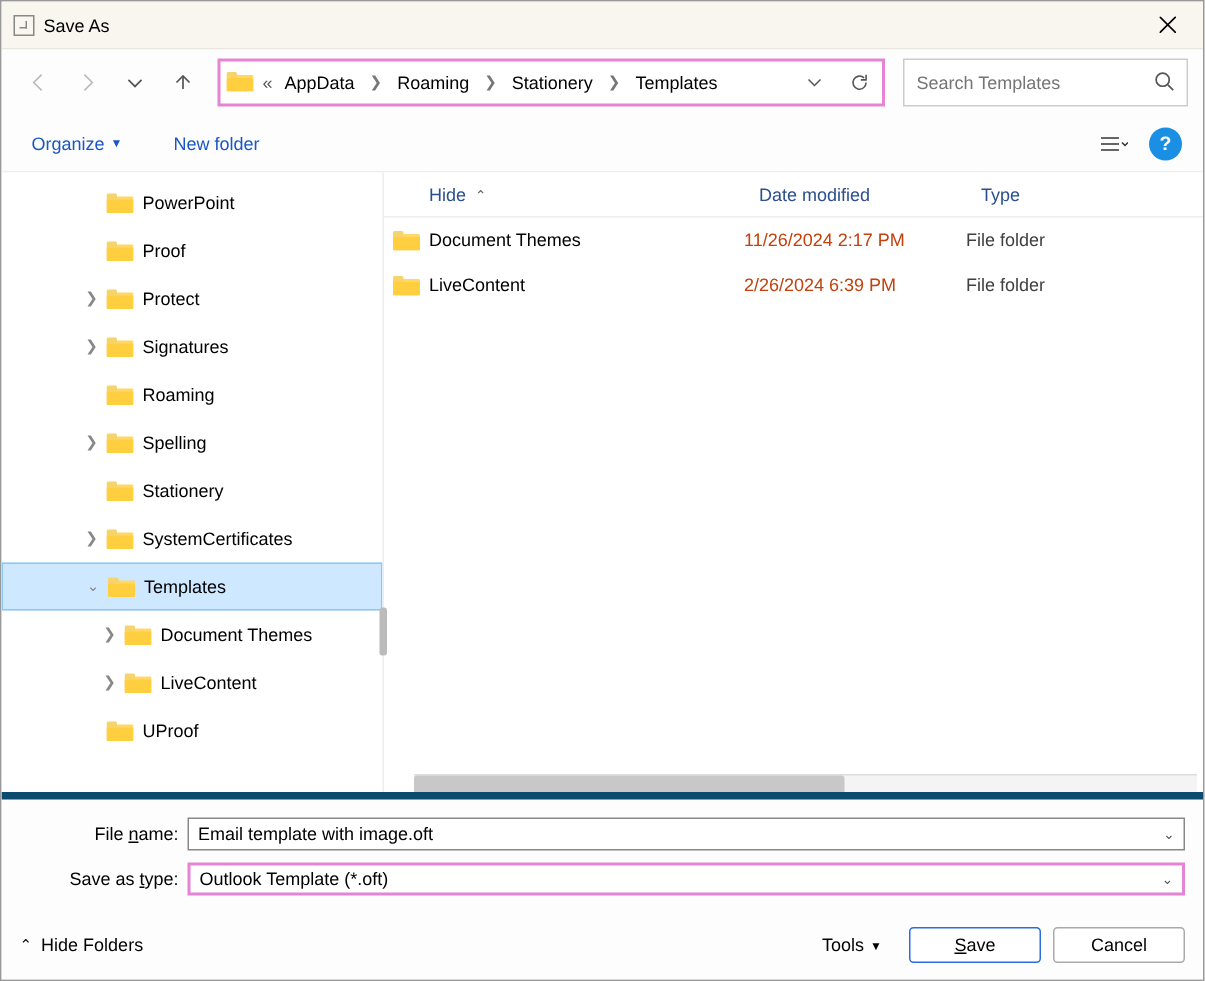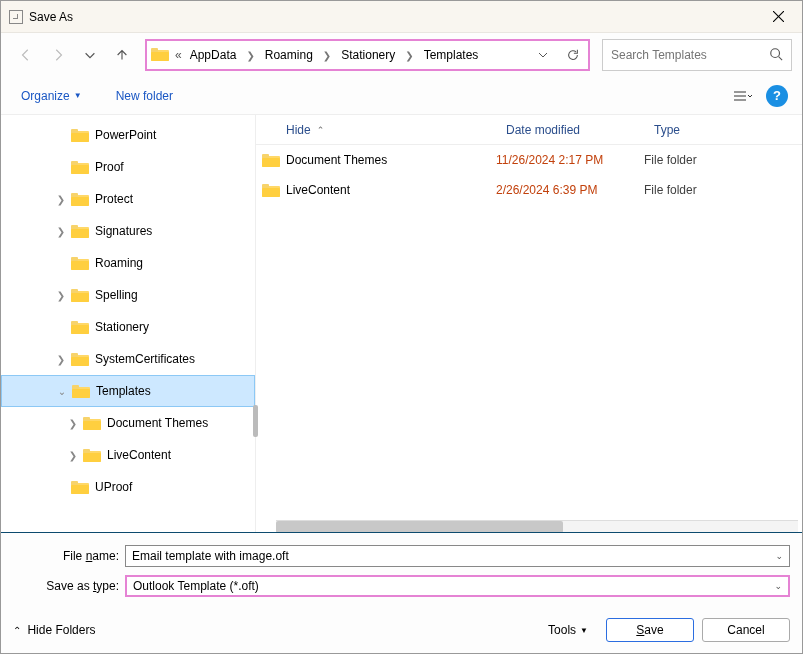--- a/index.html
+++ b/index.html
@@ -73,21 +73,21 @@
 
 .lrow { height:30px; display:flex; align-items:center;}
 .lrow .ic { width:30px; display:flex; justify-content:flex-end; padding-right:6px;}
 .lrow .rn { flex:0 0 210px;}
 .lrow .rd { flex:0 0 148px; color:#c2410c;}
 .lrow .rt { flex:1; color:#404040;}
 .list-scroll-bottom { margin-top:auto; height:12px; border-top:1px solid #ddd; background:#f4f4f4; margin-left:20px; margin-right:4px; position:relative;}
 .list-scroll-bottom::before{content:"";position:absolute;left:0;top:0;height:12px;width:55%;background:#c8c8c8;border-radius:2px;}
 
 
-.formarea { padding: 10px 12px 4px; background:#fdfdfd; border-top:1px solid #0c4a6e;}
+.formarea { padding: 10px 12px 4px; background:#fdfdfd; border-top:5px solid #0c4a6e;}
 .frow { display:flex; align-items:center; height:26px; margin-bottom:4px;}
 .frow .flabel { width:112px; text-align:right; padding-right:6px;}
 .frow .flabel .ul { text-decoration:underline;}
 .frow .finput { flex:1; height:22px; border:1px solid #888; display:flex; align-items:center; padding:0 6px; background:#fff; justify-content:space-between;}
 .frow .finput.pink { border:2px solid #e583d4;}
 .frow .finput .chv { font-size:9px; color:#555;}
 
 
 .footer { height:46px; display:flex; align-items:center; padding:0 12px; gap:8px; background:#fdfdfd;}
 .footer .hide { display:flex; align-items:center; gap:6px;}

